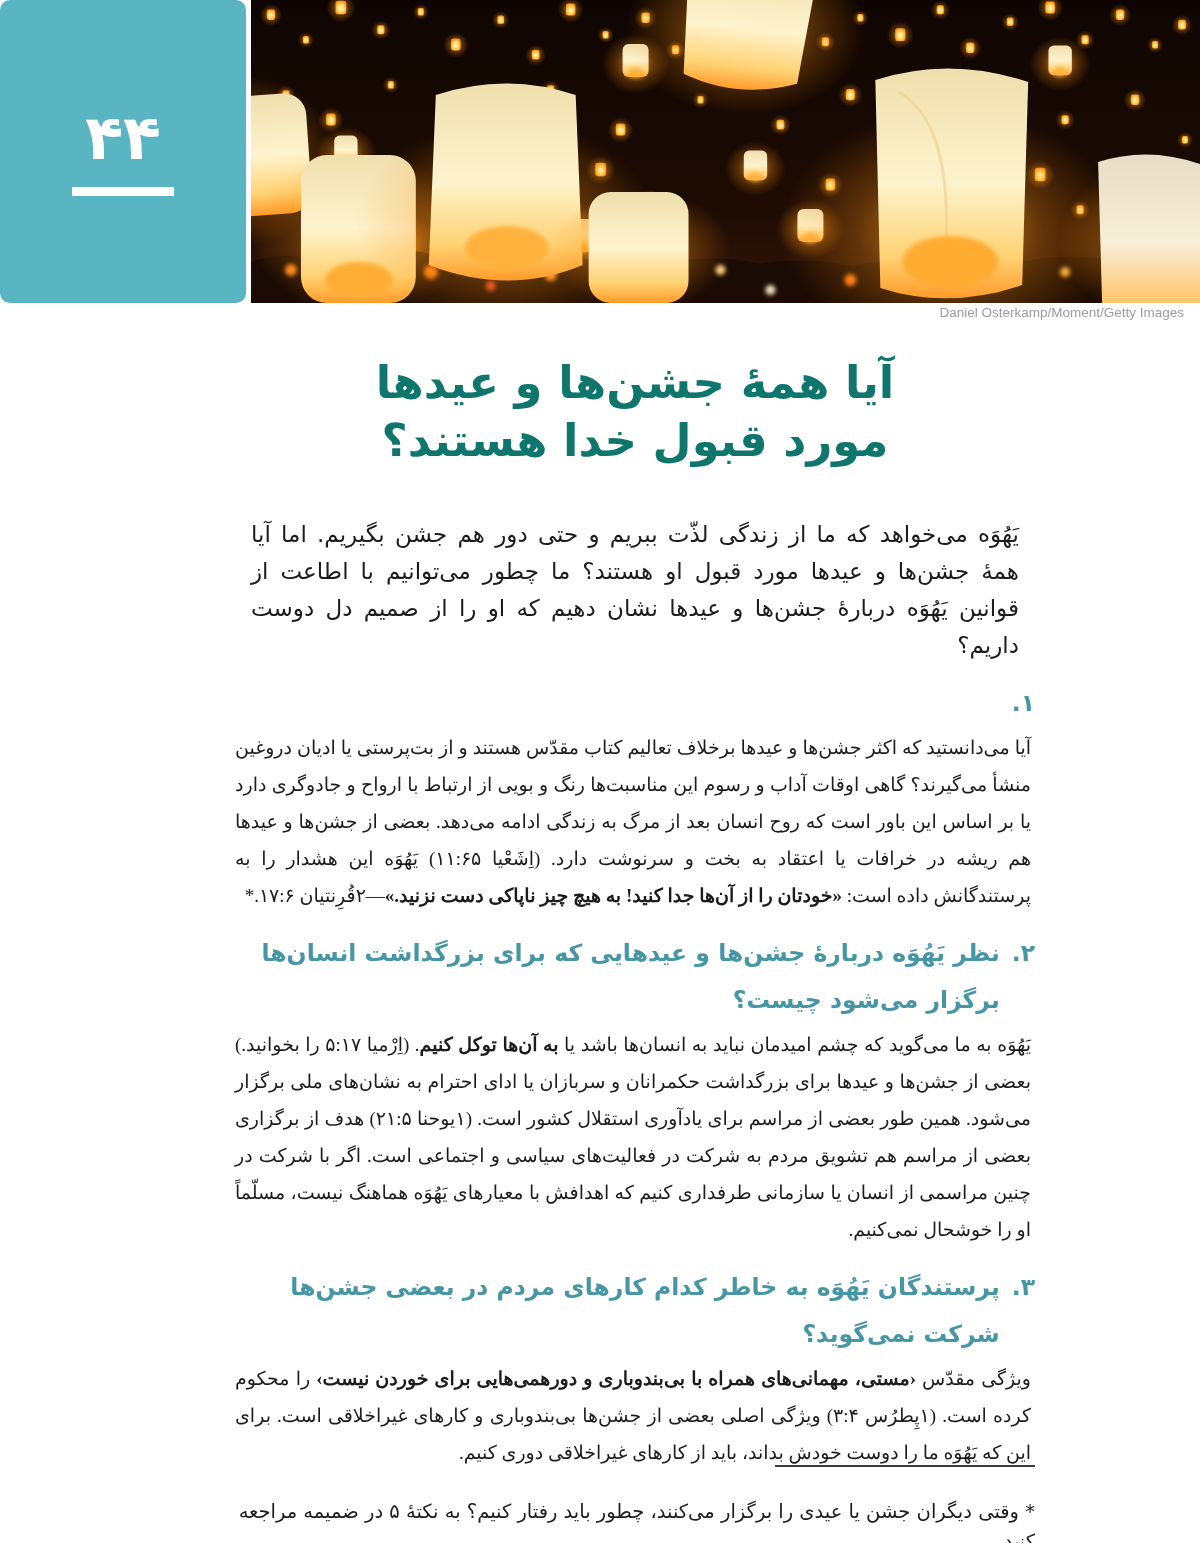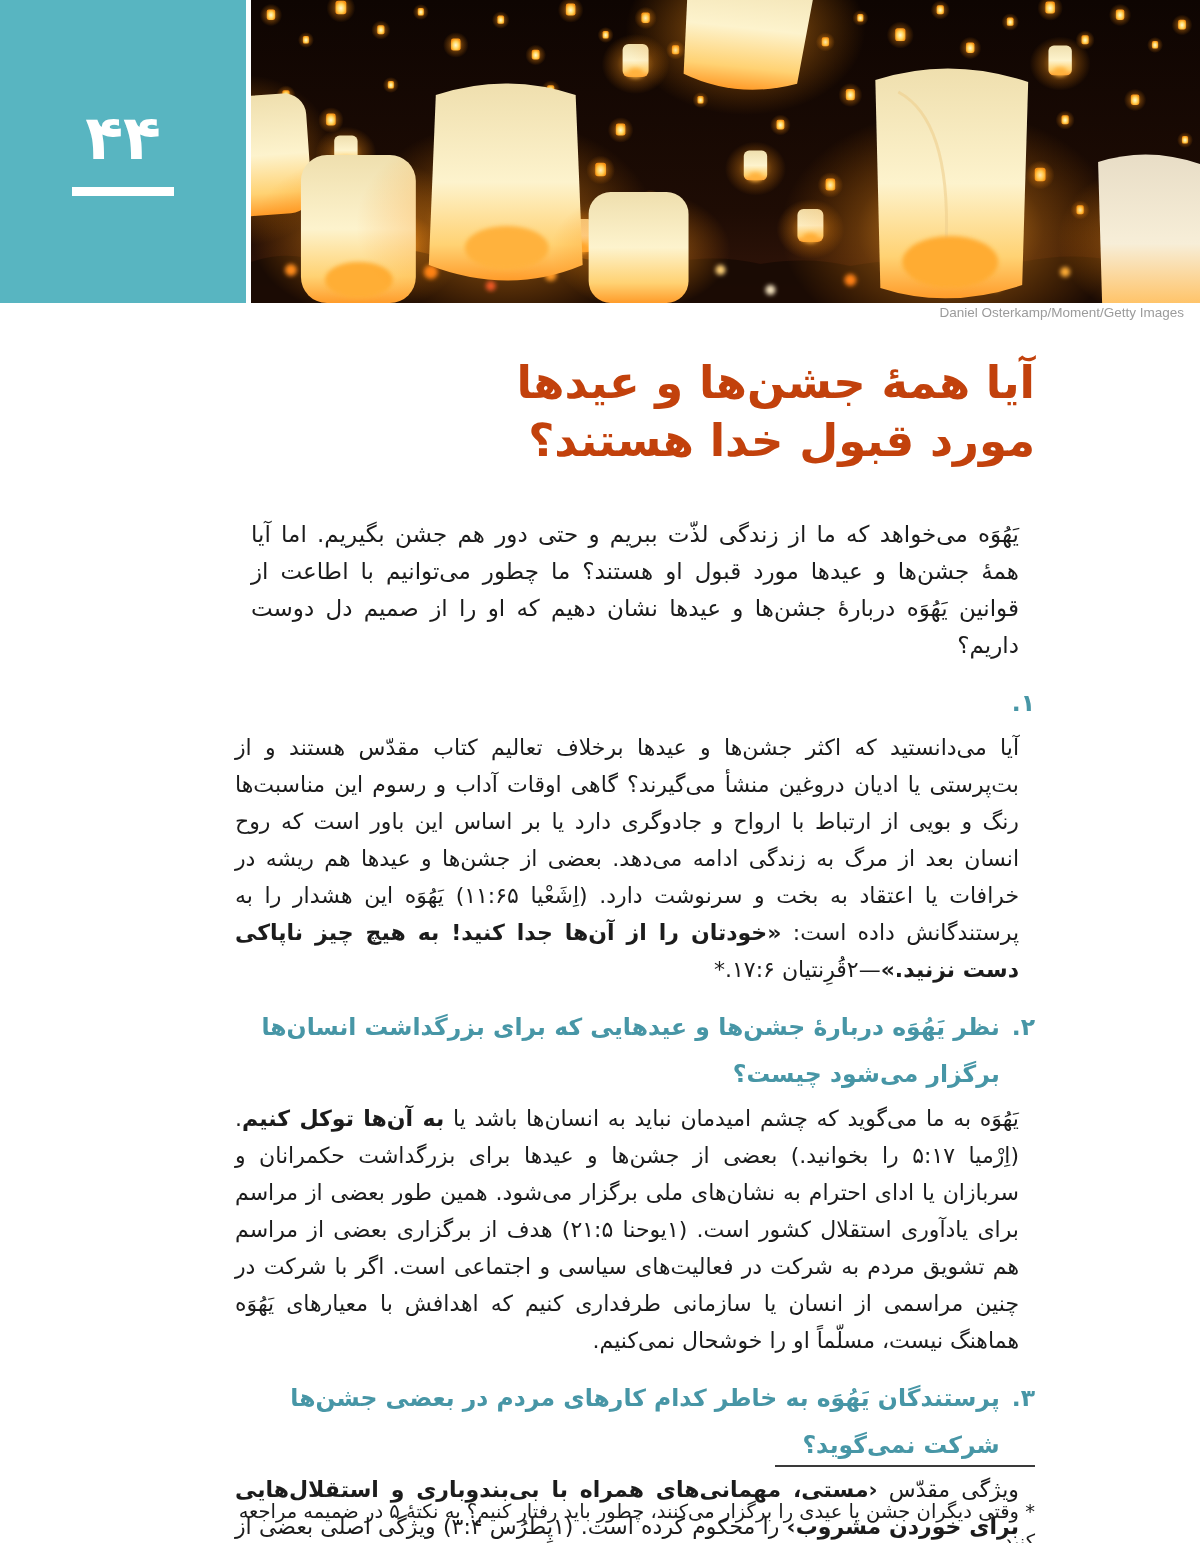--- a/index.html
+++ b/index.html
@@ -2,40 +2,40 @@
 <html lang="fa"><head>
 <meta charset="utf-8">
 <style>
   html,body{margin:0;padding:0;background:#ffffff;}
   body{width:1200px;height:1543px;position:relative;overflow:hidden;
        font-family:"DejaVu Sans","Liberation Sans",sans-serif;color:#1c1c1c;}
 
   
   .pagenum-block{position:absolute;left:0;top:0;width:246px;height:303px;
        background:#58b5c1;display:flex;flex-direction:column;align-items:center;
-       justify-content:center;gap:18px;}
+       justify-content:center;gap:18px;border-radius:10px;}
   .pagenum{color:#ffffff;font-size:62px;font-weight:bold;line-height:1;letter-spacing:2px;}
   .pagenum-underline{width:102px;height:9px;background:#ffffff;}
 
   .photo{position:absolute;left:251px;top:0;width:949px;height:303px;overflow:hidden;}
   .photo svg{display:block;width:100%;height:100%;}
 
   .credit{position:absolute;top:305px;right:16px;font-size:13.5px;color:#9b9b9b;
        font-family:"Liberation Sans","DejaVu Sans",sans-serif;}
 
   
   .content{position:absolute;top:348px;right:165px;width:800px;direction:rtl;}
-  .title{font-weight:bold;font-size:45px;line-height:58px;color:#c2410c;
-       text-align:right;margin:6px 0 46px 0;}
+  .title{font-weight:bold;font-size:45px;line-height:58px;color:#0f766e;
+       text-align:center;margin:6px 0 46px 0;}
   .intro{font-size:23px;line-height:37px;text-align:justify;margin:16px;}
   .section{margin-top:16px;}
   .q{display:flex;gap:12px;color:#4796a6;font-weight:bold;
        font-size:23.5px;line-height:47px;text-align:right;}
   .qnum{flex:none;}
-  .body-par{font-size:22px;line-height:37px;text-align:justify;margin:2px 16px 0 0;}
+  .body-par{font-size:19px;line-height:37px;text-align:justify;margin:2px 4px 0 0;font-family:Liberation Serif, serif;}
   .body-par b{font-weight:bold;}
 
   .footnote-rule{position:absolute;top:1465px;right:165px;width:260px;height:2px;
        background:#3a3a3a;}
   .footnote{position:absolute;top:1477px;right:165px;width:840px;direction:rtl;
        font-size:19.5px;line-height:30px;text-align:right;color:#1c1c1c;}
 </style>
 </head>
 <body>
 
@@ -219,18 +219,18 @@
       <span class="qtext">نظر یَهُوَه دربارهٔ جشن‌ها و عیدهایی که برای بزرگداشت انسان‌ها برگزار می‌شود چیست؟</span>
     </div>
     <p class="body-par"><span>یَهُوَه به ما می‌گوید که چشم امیدمان نباید به انسان‌ها باشد یا </span><b>به آن‌ها توکل کنیم</b><span>. (اِرْمیا ۵:۱۷ را بخوانید.) بعضی از جشن‌ها و عیدها برای بزرگداشت حکمرانان و سربازان یا ادای احترام به نشان‌های ملی برگزار می‌شود. همین طور بعضی از مراسم برای یادآوری استقلال کشور است. (۱یوحنا ۲۱:۵) هدف از برگزاری بعضی از مراسم هم تشویق مردم به شرکت در فعالیت‌های سیاسی و اجتماعی است. اگر با شرکت در چنین مراسمی از انسان یا سازمانی طرفداری کنیم که اهدافش با معیارهای یَهُوَه هماهنگ نیست، مسلّماً او را خوشحال نمی‌کنیم.</span></p>
   </section>
 
   <section class="section">
     <div class="q">
       <span class="qnum">۳.</span>
       <span class="qtext">پرستندگان یَهُوَه به خاطر کدام کارهای مردم در بعضی جشن‌ها شرکت نمی‌گوید؟</span>
     </div>
-    <p class="body-par"><span>ویژگی مقدّس </span><b>‹مستی، مهمانی‌های همراه با بی‌بندوباری و استقلال‌هایی برای خوردن مشروب›</b><span> را محکوم کرده است. (۱پِطرُس ۳:۴) ویژگی اصلی بعضی از جشن‌ها بی‌بندوباری و کارهای غیراخلاقی است. برای این که یَهُوَه ما را دوست خودش بداند، باید از کارهای غیراخلاقی دوری کنیم.</span></p>
+    <p class="body-par"><span>ویژگی مقدّس </span><b>‹مستی، مهمانی‌های همراه با بی‌بندوباری و دورهمی‌هایی برای خوردن نیست›</b><span> را محکوم کرده است. (۱پِطرُس ۳:۴) ویژگی اصلی بعضی از جشن‌ها بی‌بندوباری و کارهای غیراخلاقی است. برای این که یَهُوَه ما را دوست خودش بداند، باید از کارهای غیراخلاقی دوری کنیم.</span></p>
   </section>
 </article>
 
 <div class="footnote-rule"></div>
 <p class="footnote">* وقتی دیگران جشن یا عیدی را برگزار می‌کنند، چطور باید رفتار کنیم؟ به نکتهٔ ۵ در ضمیمه مراجعه کنید.</p>
 
 </body></html>

